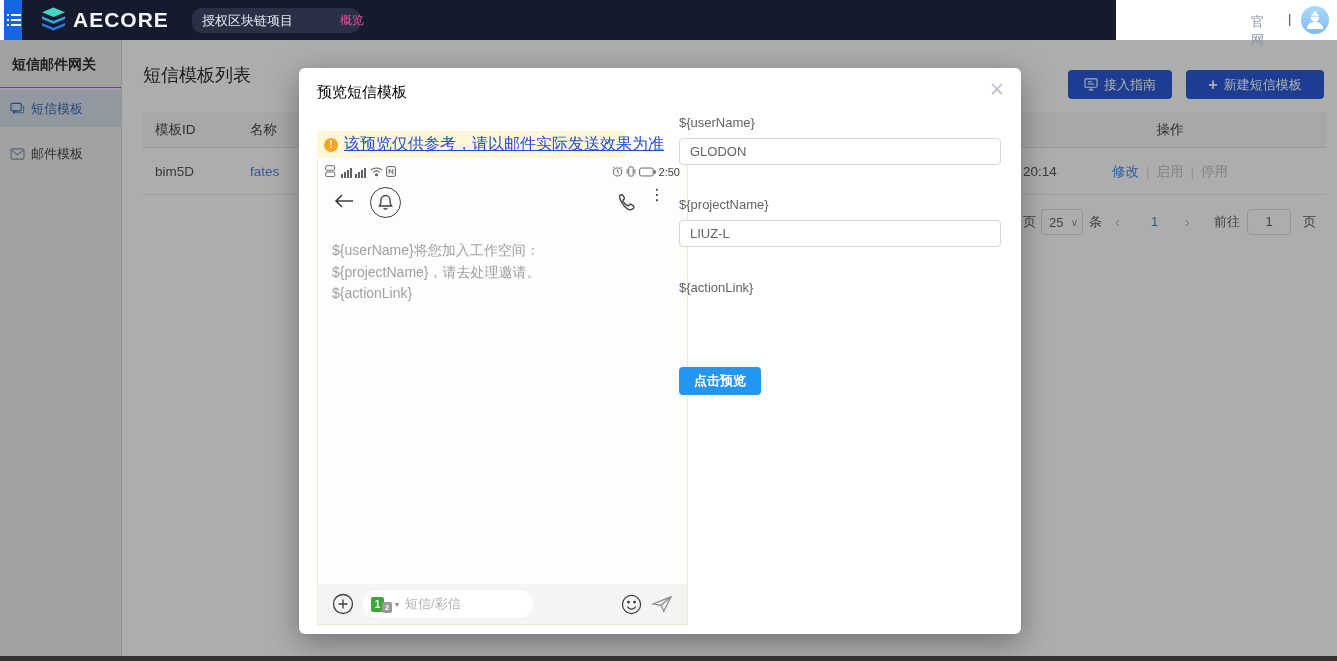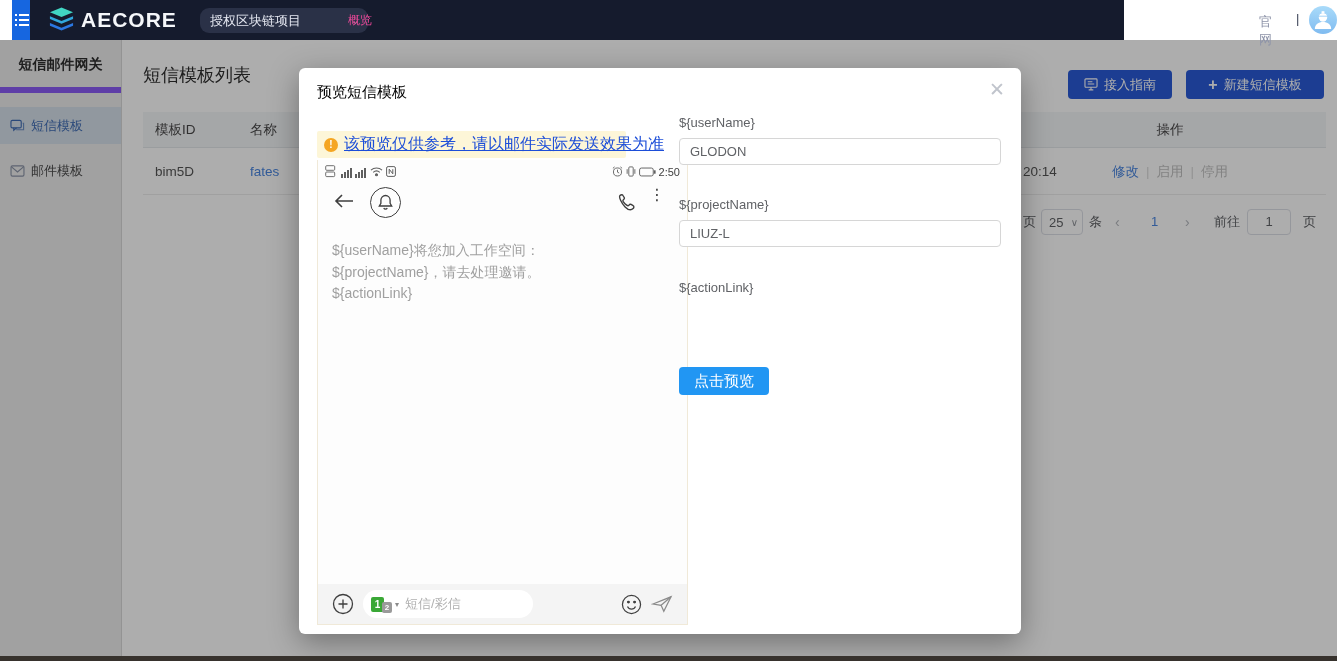--- a/index.html
+++ b/index.html
@@ -1,39 +1,39 @@
 <!DOCTYPE html>
 <html><head>
 <meta charset="utf-8">
 <style>
   * { margin:0; padding:0; box-sizing:border-box; }
   html,body { width:1337px; height:661px; overflow:hidden; }
   body { font-family:"Liberation Sans","DejaVu Sans",sans-serif; background:#fff; }
   .app { position:relative; width:1337px; height:661px; overflow:hidden; background:#fff; }
 
   
-  .topbar { position:absolute; left:12px; top:0; width:1112px; height:40px; background:#151b2d; z-index:30; }
+  .topbar { position:absolute; left:4px; top:0; width:1112px; height:40px; background:#151b2d; z-index:30; }
   .menu-strip { position:absolute; left:0; top:0; width:18px; height:40px; background:#1666e0; }
   .menu-strip svg { position:absolute; left:3px; top:13px; }
   .brand { position:absolute; left:36px; top:7px; display:flex; align-items:center; gap:6px; }
   .brand-name { color:#f5f7fa; font-size:21px; font-weight:bold; letter-spacing:1px; }
   .proj-select { position:absolute; left:188px; top:8px; width:168px; height:25px; background:#2a3147; border-radius:9px;
     color:#e6e9f2; font-size:13px; line-height:25px; padding:0 10px; cursor:pointer; }
   .proj-select .chev { position:absolute; right:8px; top:0; color:#7a8199; font-size:11px; }
   .nav-overview { position:absolute; left:336px; top:12px; color:#ec4899; font-size:12px; cursor:pointer; }
   .official { position:absolute; left:1247px; top:13px; color:#8d93a8; font-size:13px; cursor:pointer; }
   .top-sep { position:absolute; left:1284px; top:11px; color:#3c4358; font-size:13px; }
   .avatar { position:absolute; left:1297px; top:6px; width:28px; height:28px; border-radius:50%;
     background:linear-gradient(180deg,#a9dbfa,#7fbbf0); cursor:pointer; }
 
   
   .sidebar { position:absolute; left:0; top:40px; width:122px; height:621px; background:#ededee; border-right:1px solid #d9d9d9; z-index:1; }
-  .sidebar-title { padding:16px 12px 13px 12px; font-size:14px; font-weight:bold; color:#2f2f2f; border-bottom:6px solid #8b5cf6;text-align:center; }
+  .sidebar-title { padding:16px 12px 13px 12px; font-size:14px; font-weight:bold; color:#2f2f2f; border-bottom:1px solid #8b5cf6; }
   .side-item { display:flex; align-items:center; gap:6px; height:37px; padding:0 10px; font-size:13px; color:#4a4a4a; cursor:pointer; margin-top:8px; }
-  .side-item.active { background:#d6e0ea; color:#3f6cb5; margin-top:14px; }
+  .side-item.active { background:#d6e0ea; color:#3f6cb5; margin-top:2px; }
   .side-item .icn { display:inline-flex; }
 
   
   .content { position:absolute; left:123px; top:40px; width:1214px; height:621px; background:#ffffff; z-index:1; }
   .page-title { position:absolute; left:20px; top:23px; font-size:18px; color:#2e2e2e; font-weight:500; }
   .btn-blue { position:absolute; top:30px; height:29px; background:#2a5bd7; color:#fff; font-size:13px; border:none; border-radius:4px;
     display:flex; align-items:center; justify-content:center; gap:6px; cursor:pointer; }
   .btn-guide { left:945px; width:104px; }
   .btn-create { left:1063px; width:138px; }
   .plus-glyph { font-size:16px; font-weight:bold; line-height:1; }
@@ -95,21 +95,21 @@
   .pill-ph { font-size:13px; color:#b0b0b0; margin-left:3px; }
   .p-smile { margin-left:auto; }
 
   
   .f-label { position:absolute; left:380px; font-size:13px; color:#606266; }
   .f-input { position:absolute; left:380px; width:322px; height:27px; border:1px solid #d6d6d6; border-radius:4px;
     font-size:13px; color:#606266; line-height:25px; padding:0 10px; background:#fff; white-space:nowrap; overflow:hidden; }
   .f-input.focused { border:1.5px solid #3d9af0; height:28px; }
   .caret-bar { display:inline-block; width:1px; height:14px; background:#222; vertical-align:-2px; margin-left:1px; }
   .btn-preview { position:absolute; left:380px; top:299px; height:28px; padding:0 15px; background:#2196f3; color:#fff;
-    font-size:15px; border:none; border-radius:4px; cursor:pointer; }
+    font-size:13px; border:none; border-radius:4px; cursor:pointer;font-weight:bold; }
 
   svg { display:block; }
 </style>
 </head>
 <body>
 
 <div class="app">
 
   <div class="topbar">
     <div class="menu-strip">

